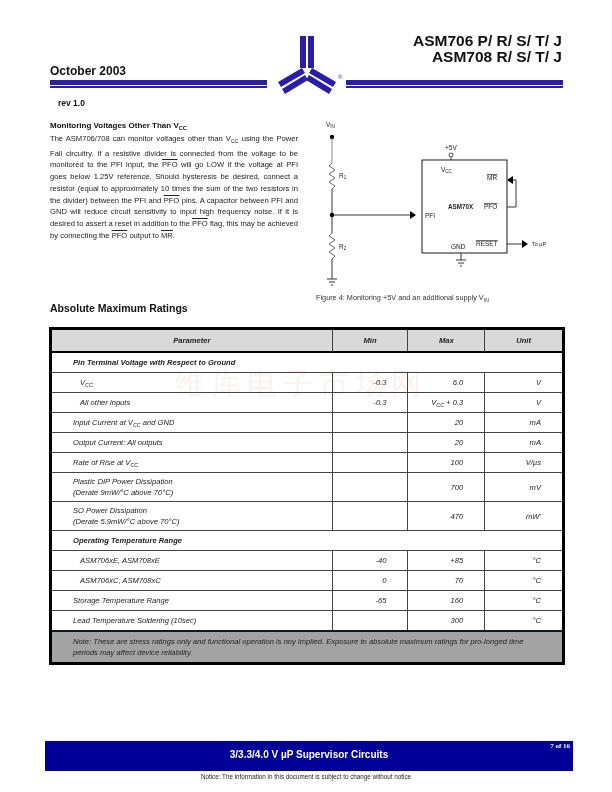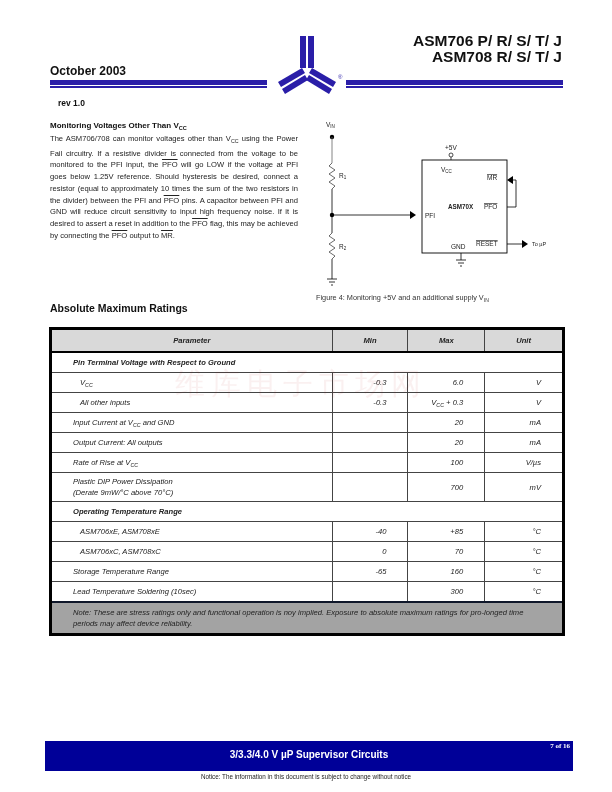--- a/index.html
+++ b/index.html
@@ -162,20 +162,26 @@
         <td class="c"></td>
         <td class="c">100</td>
         <td class="c">V/µs</td>
       </tr>
       <tr class="tall">
         <td>Plastic DIP Power Dissipation<br>(Derate 9mW/°C above 70°C)</td>
         <td class="c"></td>
         <td class="c">700</td>
         <td class="c">mV</td>
       </tr>
+      <tr class="tall">
+        <td>SO Power Dissipation<br>(Derate 5.9mW/°C above 70°C)</td>
+        <td class="c"></td>
+        <td class="c">470</td>
+        <td class="c">mW'</td>
+      </tr>
       <tr>
         <td colspan="4" class="sec">Operating Temperature Range</td>
       </tr>
       <tr>
         <td class="ind">ASM706xE, ASM708xE</td>
         <td class="c">-40</td>
         <td class="c">+85</td>
         <td class="c">°C</td>
       </tr>
       <tr>

